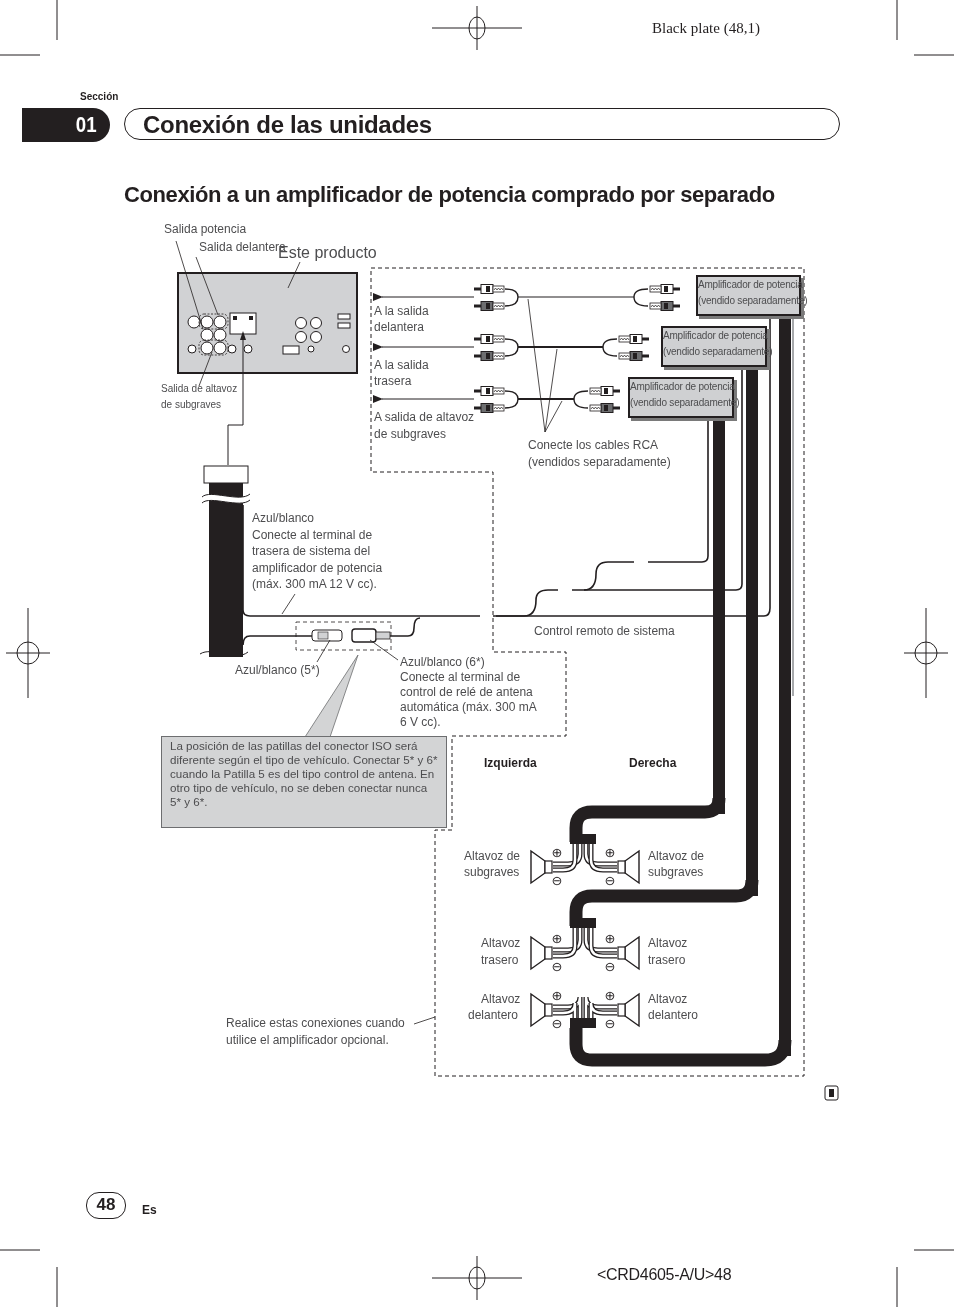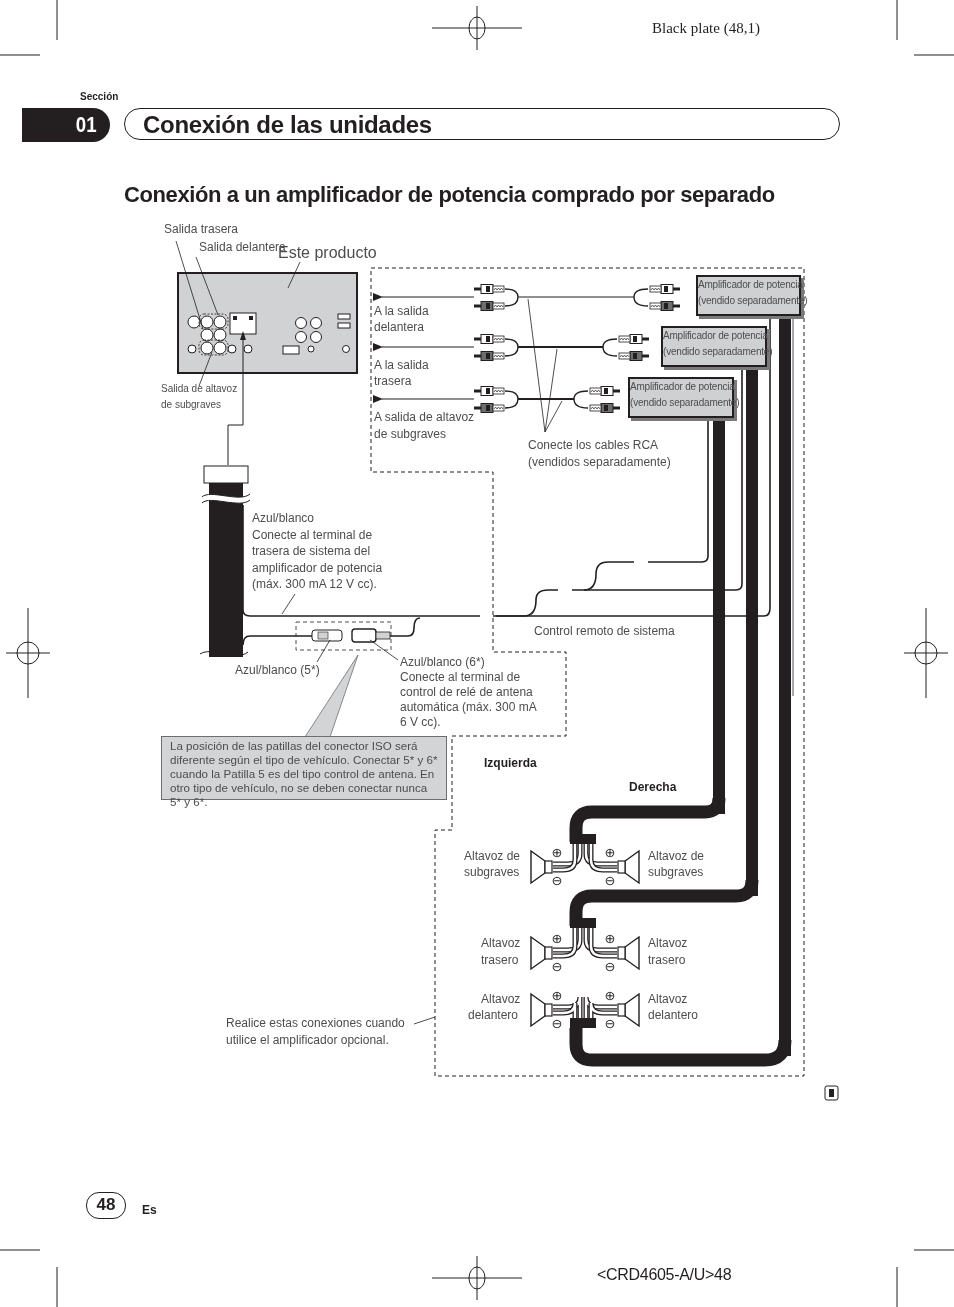--- a/index.html
+++ b/index.html
@@ -14,21 +14,21 @@
   .sec-num span { display: inline-block; margin-right: 12px; transform: scaleX(0.85); }
   .sec-title-box { left: 124px; top: 108px; width: 716px; height: 32px; border: 1.5px solid #231f20;
                    border-radius: 16px; box-sizing: border-box; }
   .sec-title { left: 143px; top: 110px; font-size: 24px; font-weight: bold; line-height: 30px; letter-spacing: -0.3px; }
   .h2 { left: 124px; top: 182px; font-size: 22px; font-weight: bold; letter-spacing: -0.4px; }
   .lbl { font-size: 12px; color: #4d4d4f; line-height: 16.5px; white-space: nowrap; }
   .lbl-sm { font-size: 10px; color: #4d4d4f; line-height: 16px; white-space: nowrap; }
   .amp-box { background: #cfd0d2; border: 2px solid #231f20; box-shadow: 3px 3px 0 #7a7a7a;
              font-size: 10px; line-height: 16px; color: #4d4d4f; text-align: center;
              box-sizing: border-box; white-space: nowrap; letter-spacing: -0.2px; }
-  .note-box { left: 161px; top: 736px; width: 286px; height: 64px; background: #d3d4d5;
+  .note-box { left: 161px; top: 736px; width: 286px; height: 92px; background: #d3d4d5;
               border: 1px solid #6d6e70; box-sizing: border-box; padding: 2px 8px;
               font-size: 11.6px; line-height: 14px; color: #4d4d4f; }
   .bold-lbl { font-size: 12px; font-weight: bold; color: #231f20; }
   .page-badge { left: 86px; top: 1192px; width: 40px; height: 27px; border: 1.5px solid #231f20;
                 border-radius: 13px; box-sizing: border-box; text-align: center; font-weight: bold;
                 font-size: 17px; line-height: 23px; }
   .lang { left: 142px; top: 1203px; font-size: 12px; font-weight: bold; }
   .crd { left: 597px; top: 1266px; font-size: 16px; color: #231f20; letter-spacing: -0.3px; }
   svg.diagram { position: absolute; left: 0; top: 0; }
 </style>
@@ -341,21 +341,21 @@
 
 <div class="abs plate">Black plate (48,1)</div>
 
 <div class="abs seccion">Sección</div>
 <div class="abs sec-num"><span>01</span></div>
 <div class="abs sec-title-box"></div>
 <div class="abs sec-title">Conexión de las unidades</div>
 
 <div class="abs h2">Conexión a un amplificador de potencia comprado por separado</div>
 
-<div class="abs lbl" style="left:164px;top:221px;">Salida trasera</div>
+<div class="abs lbl" style="left:164px;top:221px;">Salida potencia</div>
 <div class="abs lbl" style="left:179px;top:239px;margin-left:20px;">Salida delantera</div>
 <div class="abs lbl" style="left:278px;top:245px;font-size:16px;">Este producto</div>
 <div class="abs lbl-sm" style="left:161px;top:381px;">Salida de altavoz</div>
 <div class="abs lbl-sm" style="left:161px;top:397px;">de subgraves</div>
 
 <div class="abs lbl" style="left:374px;top:303px;">A la salida</div>
 <div class="abs lbl" style="left:374px;top:319px;">delantera</div>
 <div class="abs lbl" style="left:374px;top:357px;">A la salida</div>
 <div class="abs lbl" style="left:374px;top:373px;">trasera</div>
 <div class="abs lbl" style="left:374px;top:409px;">A salida de altavoz</div>
@@ -385,21 +385,21 @@
 <div class="abs lbl" style="left:235px;top:662px;">Azul/blanco (5*)</div>
 <div class="abs lbl" style="left:400px;top:654px;">Azul/blanco (6*)</div>
 <div class="abs lbl" style="left:400px;top:669px;">Conecte al terminal de</div>
 <div class="abs lbl" style="left:400px;top:684px;">control de relé de antena</div>
 <div class="abs lbl" style="left:400px;top:699px;">automática (máx. 300 mA</div>
 <div class="abs lbl" style="left:400px;top:714px;">6 V cc).</div>
 
 <div class="abs note-box">La posición de las patillas del conector ISO será diferente según el tipo de vehículo. Conectar 5* y 6* cuando la Patilla 5 es del tipo control de antena. En otro tipo de vehículo, no se deben conectar nunca 5* y 6*.</div>
 
 <div class="abs bold-lbl" style="left:484px;top:756px;">Izquierda</div>
-<div class="abs bold-lbl" style="left:629px;top:756px;margin-top:24px;">Derecha</div>
+<div class="abs bold-lbl" style="left:629px;top:756px;">Derecha</div>
 
 <div class="abs lbl" style="left:464px;top:848px;">Altavoz de</div>
 <div class="abs lbl" style="left:464px;top:864px;">subgraves</div>
 <div class="abs lbl" style="left:648px;top:848px;">Altavoz de</div>
 <div class="abs lbl" style="left:648px;top:864px;">subgraves</div>
 
 <div class="abs lbl" style="left:481px;top:935px;">Altavoz</div>
 <div class="abs lbl" style="left:481px;top:952px;">trasero</div>
 <div class="abs lbl" style="left:648px;top:935px;">Altavoz</div>
 <div class="abs lbl" style="left:648px;top:952px;">trasero</div>

